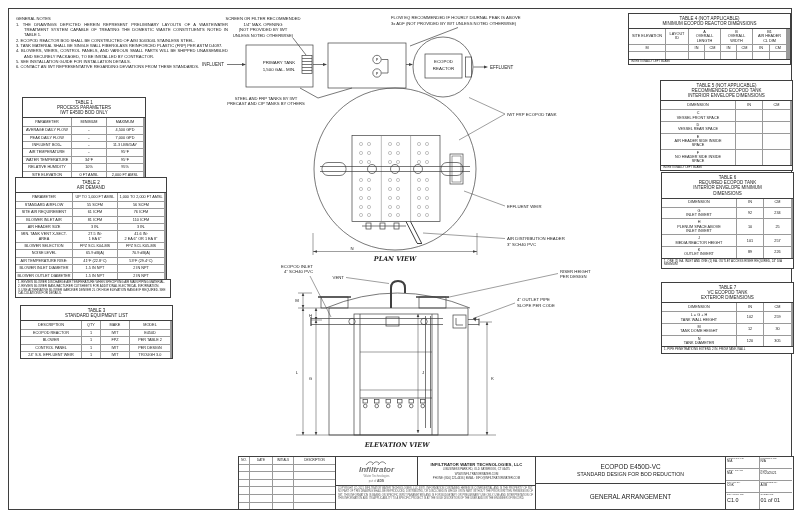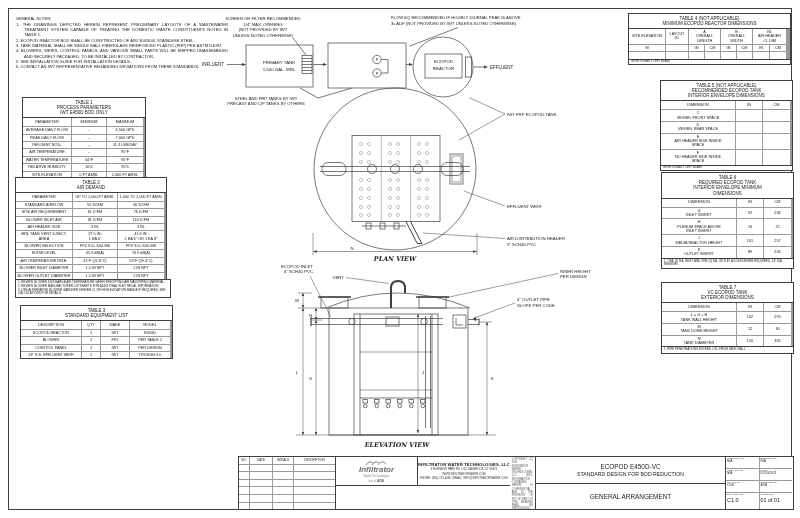--- a/index.html
+++ b/index.html
@@ -36,21 +36,21 @@
   #notes .litem{padding-left:8px;text-indent:-8px;text-align:justify;}
   .litem{white-space:pre-line;}
 
   
   #titleblock{position:absolute;left:238px;top:456px;width:554px;height:52px;border:1px solid #3f3f3f;
               display:flex;background:#fff;font-size:3.2px;}
   .sect{border-right:1px solid #3f3f3f;box-sizing:border-box;height:100%;}
   #rev{width:97px;}
   #rev .grid{grid-template-columns:10px 22px 20px 41px;background:#9a9a9a;gap:1px;}
   #rev .tcell{min-height:4.6px;font-size:3px;}
-  #midsect{width:200px;display:flex;flex-direction:row;}
+  #midsect{width:200px;display:flex;flex-direction:column;}
   #brandrow{display:flex;height:29px;border-bottom:1px solid #3f3f3f;box-sizing:border-box;}
   #logo{width:82px;border-right:1px solid #3f3f3f;box-sizing:border-box;display:flex;flex-direction:column;
         align-items:center;justify-content:center;}
   #logo .lname{font-size:8px;font-weight:bold;font-style:italic;color:#707070;line-height:1;}
   #logo .lsub{font-size:3px;color:#808080;}
   #logo .lpart{font-size:2.6px;color:#808080;margin-top:1px;}
   #logo .lpart b{font-size:3.4px;color:#5a5a5a;}
   #company{flex:1;display:flex;flex-direction:column;align-items:center;justify-content:center;text-align:center;}
   #company .c0{font-size:4.2px;font-weight:bold;letter-spacing:0.1px;}
   #company .c1,#company .c2,#company .c3{font-size:2.8px;color:#333;margin-top:0.6px;}

